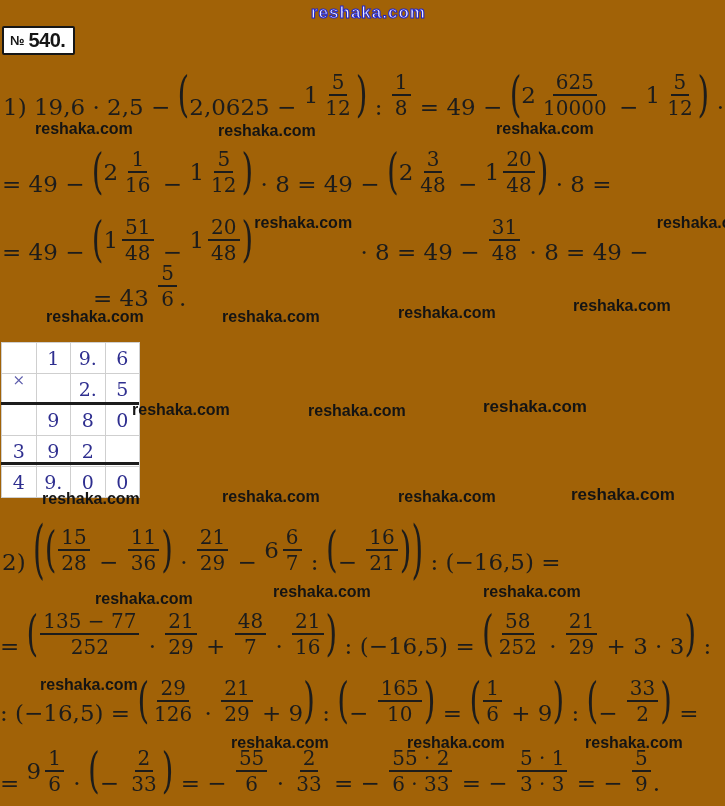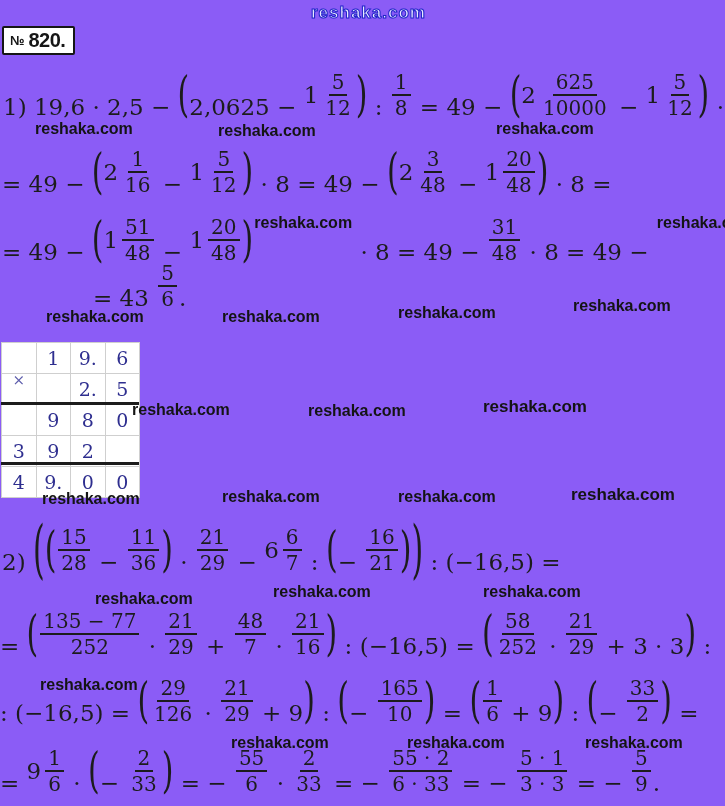--- a/index.html
+++ b/index.html
@@ -1,20 +1,20 @@
 <!DOCTYPE html>
 <html><head>
 <meta charset="utf-8">
 <style>
   html,body{margin:0;padding:0;}
   body{
     width:725px;height:806px;background:#ffffff;position:relative;overflow:hidden;
     font-family:"Liberation Sans",sans-serif;
   }
-  .page{position:absolute;inset:0;background:#8b5cf6;}
+  .page{position:absolute;inset:0;background:#a16207;}
 
   
   .wm-top{
     position:absolute;font-weight:bold;font-size:17px;letter-spacing:1px;
     color:#eaeaff;-webkit-text-stroke:1px #2326c9;text-shadow:0 0 1px #2326c9;
     font-family:"Liberation Sans",sans-serif;white-space:nowrap;
   }
 
   
   .numbox{
@@ -63,21 +63,21 @@
   .thick-line{position:absolute;left:-1px;height:3px;background:#1c1c1c;}
 </style>
 </head>
 <body>
 
 <div class="page">
   <div class="wm-top" style="left: 311px; top: 3px;">reshaka.com</div>
 
   <div class="numbox">
     <span class="no">№</span>
-    <span class="val">820.</span>
+    <span class="val">540.</span>
   </div>
 
   <div id="math-root">
       <div class="math-line" style="left: 3px; top: 60px; height: 70px;"><span class="mt">1) 19,6 · 2,5 − </span><span class="paren" style="transform: scaleY(1.6);">(</span><span class="mt">2,0625 − </span><span class="mixed"><span class="whole">1</span><span class="frac"><span class="num">5</span><span class="den">12</span></span></span><span class="paren" style="transform: scaleY(1.6);">)</span><span class="mt"> : </span><span class="frac"><span class="num">1</span><span class="den">8</span></span><span class="mt"> = 49 − </span><span class="paren" style="transform: scaleY(1.6);">(</span><span class="mixed"><span class="whole">2</span><span class="frac"><span class="num">625</span><span class="den">10000</span></span></span><span class="mt"> − </span><span class="mixed"><span class="whole">1</span><span class="frac"><span class="num">5</span><span class="den">12</span></span></span><span class="paren" style="transform: scaleY(1.6);">)</span><span class="mt"> · 8 =</span></div>
       <div class="math-line" style="left: 2px; top: 137px; height: 70px;"><span class="mt">= 49 − </span><span class="paren" style="transform: scaleY(1.6);">(</span><span class="mixed"><span class="whole">2</span><span class="frac"><span class="num">1</span><span class="den">16</span></span></span><span class="mt"> − </span><span class="mixed"><span class="whole">1</span><span class="frac"><span class="num">5</span><span class="den">12</span></span></span><span class="paren" style="transform: scaleY(1.6);">)</span><span class="mt"> · 8 = 49 − </span><span class="paren" style="transform: scaleY(1.6);">(</span><span class="mixed"><span class="whole">2</span><span class="frac"><span class="num">3</span><span class="den">48</span></span></span><span class="mt"> − </span><span class="mixed"><span class="whole">1</span><span class="frac"><span class="num">20</span><span class="den">48</span></span></span><span class="paren" style="transform: scaleY(1.6);">)</span><span class="mt"> · 8 =</span></div>
       <div class="math-line" style="left: 2px; top: 205px; height: 70px;"><span class="mt">= 49 − </span><span class="paren" style="transform: scaleY(1.6);">(</span><span class="mixed"><span class="whole">1</span><span class="frac"><span class="num">51</span><span class="den">48</span></span></span><span class="mt"> − </span><span class="mixed"><span class="whole">1</span><span class="frac"><span class="num">20</span><span class="den">48</span></span></span><span class="paren" style="transform: scaleY(1.6);">)</span><span class="wm-inline" style="font-size: 16px;">reshaka.com</span><span class="mt"> · 8 = 49 − </span><span class="frac"><span class="num">31</span><span class="den">48</span></span><span class="mt"> · 8 = 49 − </span><span class="wm-inline" style="font-size: 16px;">reshaka.com</span></div>
       <div class="math-line" style="left: 93px; top: 256px; height: 60px;"><span class="mt">= 43 </span><span class="frac"><span class="num">5</span><span class="den">6</span></span><span class="mt">.</span></div>
       <div class="math-line" style="left: 2px; top: 510px; height: 80px;"><span class="mt">2) </span><span class="paren" style="transform: scaleY(2.1);">(</span><span class="paren" style="transform: scaleY(1.6);">(</span><span class="frac"><span class="num">15</span><span class="den">28</span></span><span class="mt"> − </span><span class="frac"><span class="num">11</span><span class="den">36</span></span><span class="paren" style="transform: scaleY(1.6);">)</span><span class="mt"> · </span><span class="frac"><span class="num">21</span><span class="den">29</span></span><span class="mt"> − </span><span class="mixed"><span class="whole">6</span><span class="frac"><span class="num">6</span><span class="den">7</span></span></span><span class="mt"> : </span><span class="paren" style="transform: scaleY(1.6);">(</span><span class="mt">− </span><span class="frac"><span class="num">16</span><span class="den">21</span></span><span class="paren" style="transform: scaleY(1.6);">)</span><span class="paren" style="transform: scaleY(2.1);">)</span><span class="mt"> : (−16,5) =</span></div>
       <div class="math-line" style="left: 0px; top: 599px; height: 70px;"><span class="mt">= </span><span class="paren" style="transform: scaleY(1.6);">(</span><span class="frac"><span class="num">135 − 77</span><span class="den">252</span></span><span class="mt"> · </span><span class="frac"><span class="num">21</span><span class="den">29</span></span><span class="mt"> + </span><span class="frac"><span class="num">48</span><span class="den">7</span></span><span class="mt"> · </span><span class="frac"><span class="num">21</span><span class="den">16</span></span><span class="paren" style="transform: scaleY(1.6);">)</span><span class="mt"> : (−16,5) = </span><span class="paren" style="transform: scaleY(1.6);">(</span><span class="frac"><span class="num">58</span><span class="den">252</span></span><span class="mt"> · </span><span class="frac"><span class="num">21</span><span class="den">29</span></span><span class="mt"> + 3 · 3</span><span class="paren" style="transform: scaleY(1.6);">)</span><span class="mt"> :</span></div>
       <div class="math-line" style="left: 0px; top: 666px; height: 70px;"><span class="mt">: (−16,5) = </span><span class="paren" style="transform: scaleY(1.6);">(</span><span class="frac"><span class="num">29</span><span class="den">126</span></span><span class="mt"> · </span><span class="frac"><span class="num">21</span><span class="den">29</span></span><span class="mt"> + 9</span><span class="paren" style="transform: scaleY(1.6);">)</span><span class="mt"> : </span><span class="paren" style="transform: scaleY(1.6);">(</span><span class="mt">− </span><span class="frac"><span class="num">165</span><span class="den">10</span></span><span class="paren" style="transform: scaleY(1.6);">)</span><span class="mt"> = </span><span class="paren" style="transform: scaleY(1.6);">(</span><span class="frac"><span class="num">1</span><span class="den">6</span></span><span class="mt"> + 9</span><span class="paren" style="transform: scaleY(1.6);">)</span><span class="mt"> : </span><span class="paren" style="transform: scaleY(1.6);">(</span><span class="mt">− </span><span class="frac"><span class="num">33</span><span class="den">2</span></span><span class="paren" style="transform: scaleY(1.6);">)</span><span class="mt"> =</span></div>

